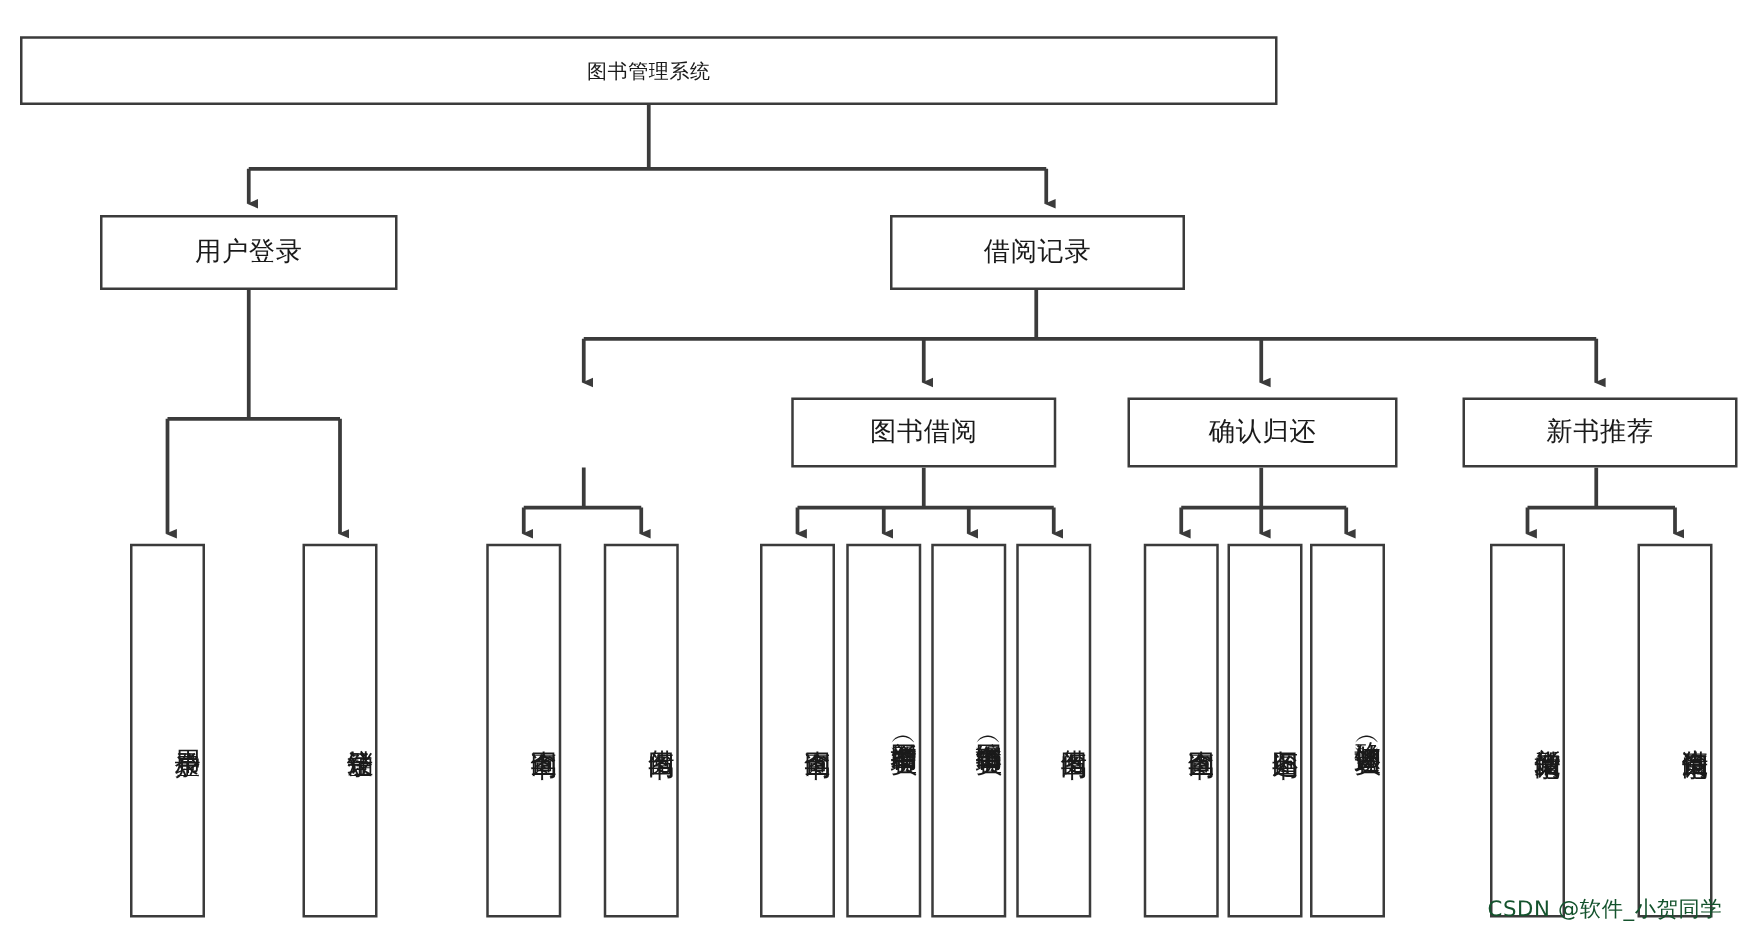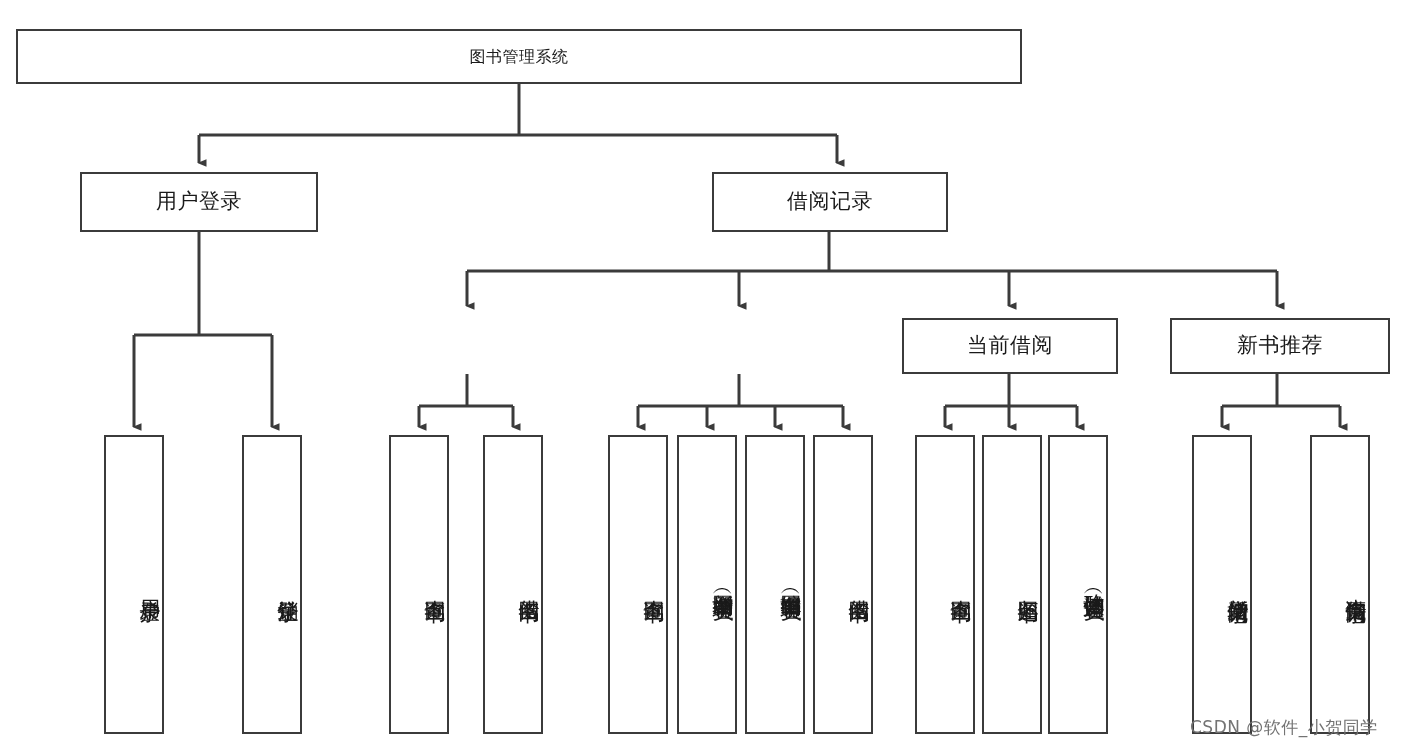--- a/index.html
+++ b/index.html
@@ -63,21 +63,21 @@
     display: block;
     writing-mode: vertical-rl;
     text-orientation: upright;
   }
   .node-v.tall-text {
     padding-top: 8px;
   }
   .watermark {
     position: absolute;
     font-size: 17px;
-    color: #737373;
+    color: #14532d;
     letter-spacing: 0.5px;
     white-space: nowrap;
     user-select: none;
   }
 </style>
 </head>
 <body>
 
 <div id="diagram-root">
 
@@ -136,22 +136,25 @@
     <span>图书管理系统</span>
   </div>
 
   <div class="node node-h" style="left:80px; top:172px; width:238px; height:60px;">
     <span>用户登录</span>
   </div>
   <div class="node node-h" style="left:712px; top:172px; width:236px; height:60px;">
     <span>借阅记录</span>
   </div>
 
+  <div class="node node-h" style="left:633px; top:318px; width:212px; height:56px;">
+    <span>图书借阅</span>
+  </div>
   <div class="node node-h" style="left:902px; top:318px; width:216px; height:56px;">
-    <span>当前借阅</span>
+    <span>确认归还</span>
   </div>
   <div class="node node-h" style="left:1170px; top:318px; width:220px; height:56px;">
     <span>新书推荐</span>
   </div>
 
   <div class="node node-v" style="left:104px; top:435px; width:60px; height:299px;">
     <span>用户登录</span>
   </div>
   <div class="node node-v" style="left:242px; top:435px; width:60px; height:299px;">
     <span>注销登录</span>

